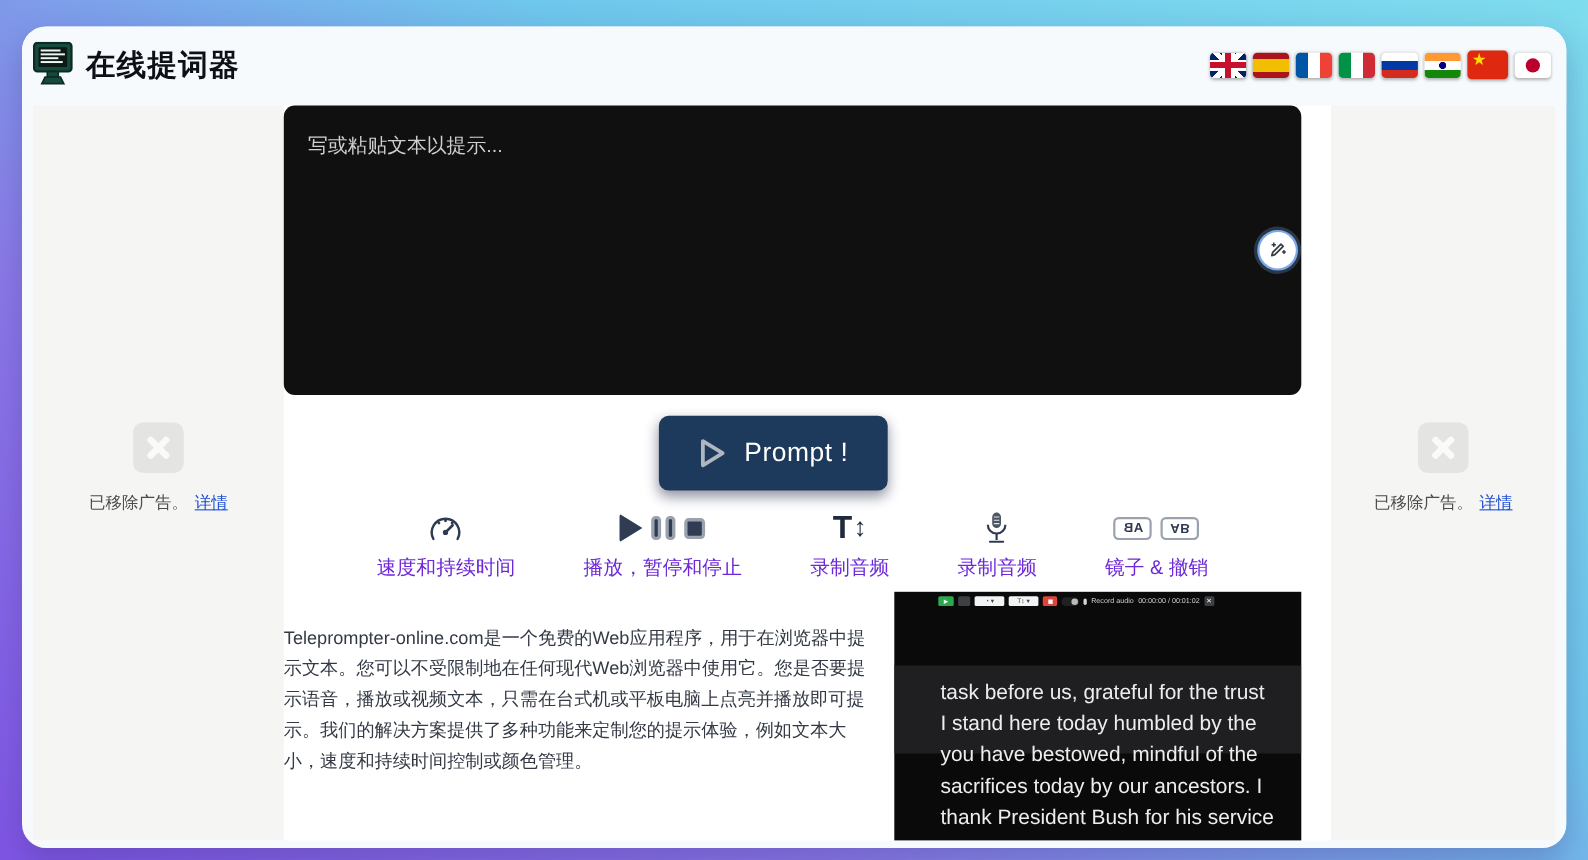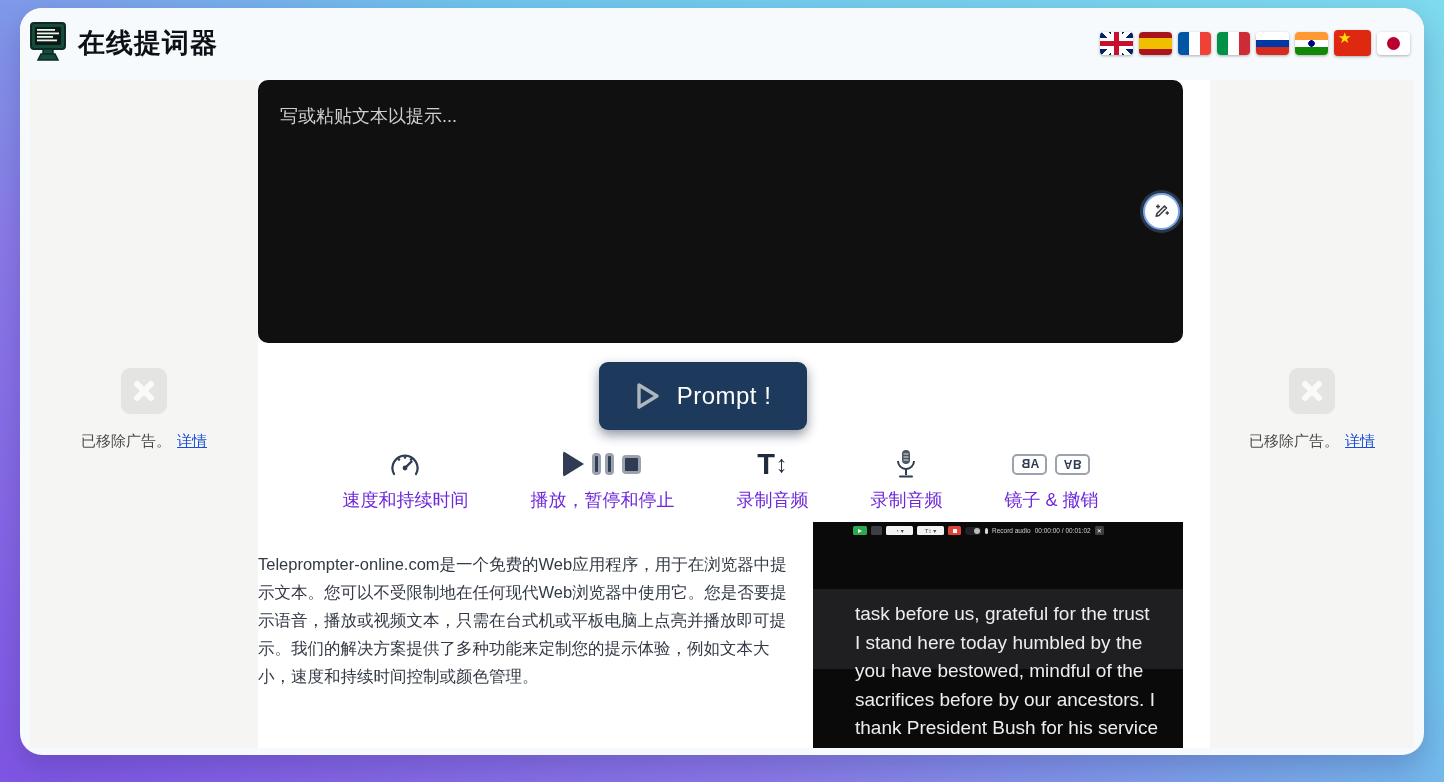--- a/index.html
+++ b/index.html
@@ -3,21 +3,21 @@
 <meta charset="utf-8">
 <style>
   * { margin:0; padding:0; box-sizing:border-box; }
   html,body { width:1444px; height:782px; overflow:hidden; }
   body {
     font-family:"Liberation Sans","DejaVu Sans",sans-serif;
     background:linear-gradient(215deg,#7edcee 0%,#6fc6ec 38%,#8b79e8 70%,#7f55e4 100%);
     position:relative;
   }
   .card {
-    position:absolute; left:20px; top:8px; width:1404px; height:747px;
+    position:absolute; left:20px; top:24px; width:1404px; height:747px;
     background:#f7fafd; border-radius:22px;
     box-shadow:0 12px 30px rgba(50,40,120,.28);
     overflow:hidden;
   }
   
   .header { position:absolute; left:0; top:0; right:0; height:70px;
     display:flex; align-items:center; padding:0 14px 0 8px; background:#f7fafd; }
   .logo { width:40px; height:42px; margin-right:10px; }
   .app-title { font-size:27px; font-weight:700; color:#0d1117; letter-spacing:1px; }
   .spacer { flex:1; }
@@ -265,18 +265,18 @@
       <span class="vt-toggle"></span>
       <span class="vt-mic"></span>
       <span class="vt-text">Record audio</span>
       <span class="vt-text">00:00:00 / 00:01:02</span>
       <span class="vt-btn vt-x">✕</span>
     </div>
     <div class="vid-lines">
       <p>task before us, grateful for the trust</p>
       <p>I stand here today humbled by the</p>
       <p>you have bestowed, mindful of the</p>
-      <p>sacrifices before by our ancestors. I</p>
+      <p>sacrifices today by our ancestors. I</p>
       <p>thank President Bush for his service</p>
     </div>
   </div>
 
 </div>
 
 </body></html>

